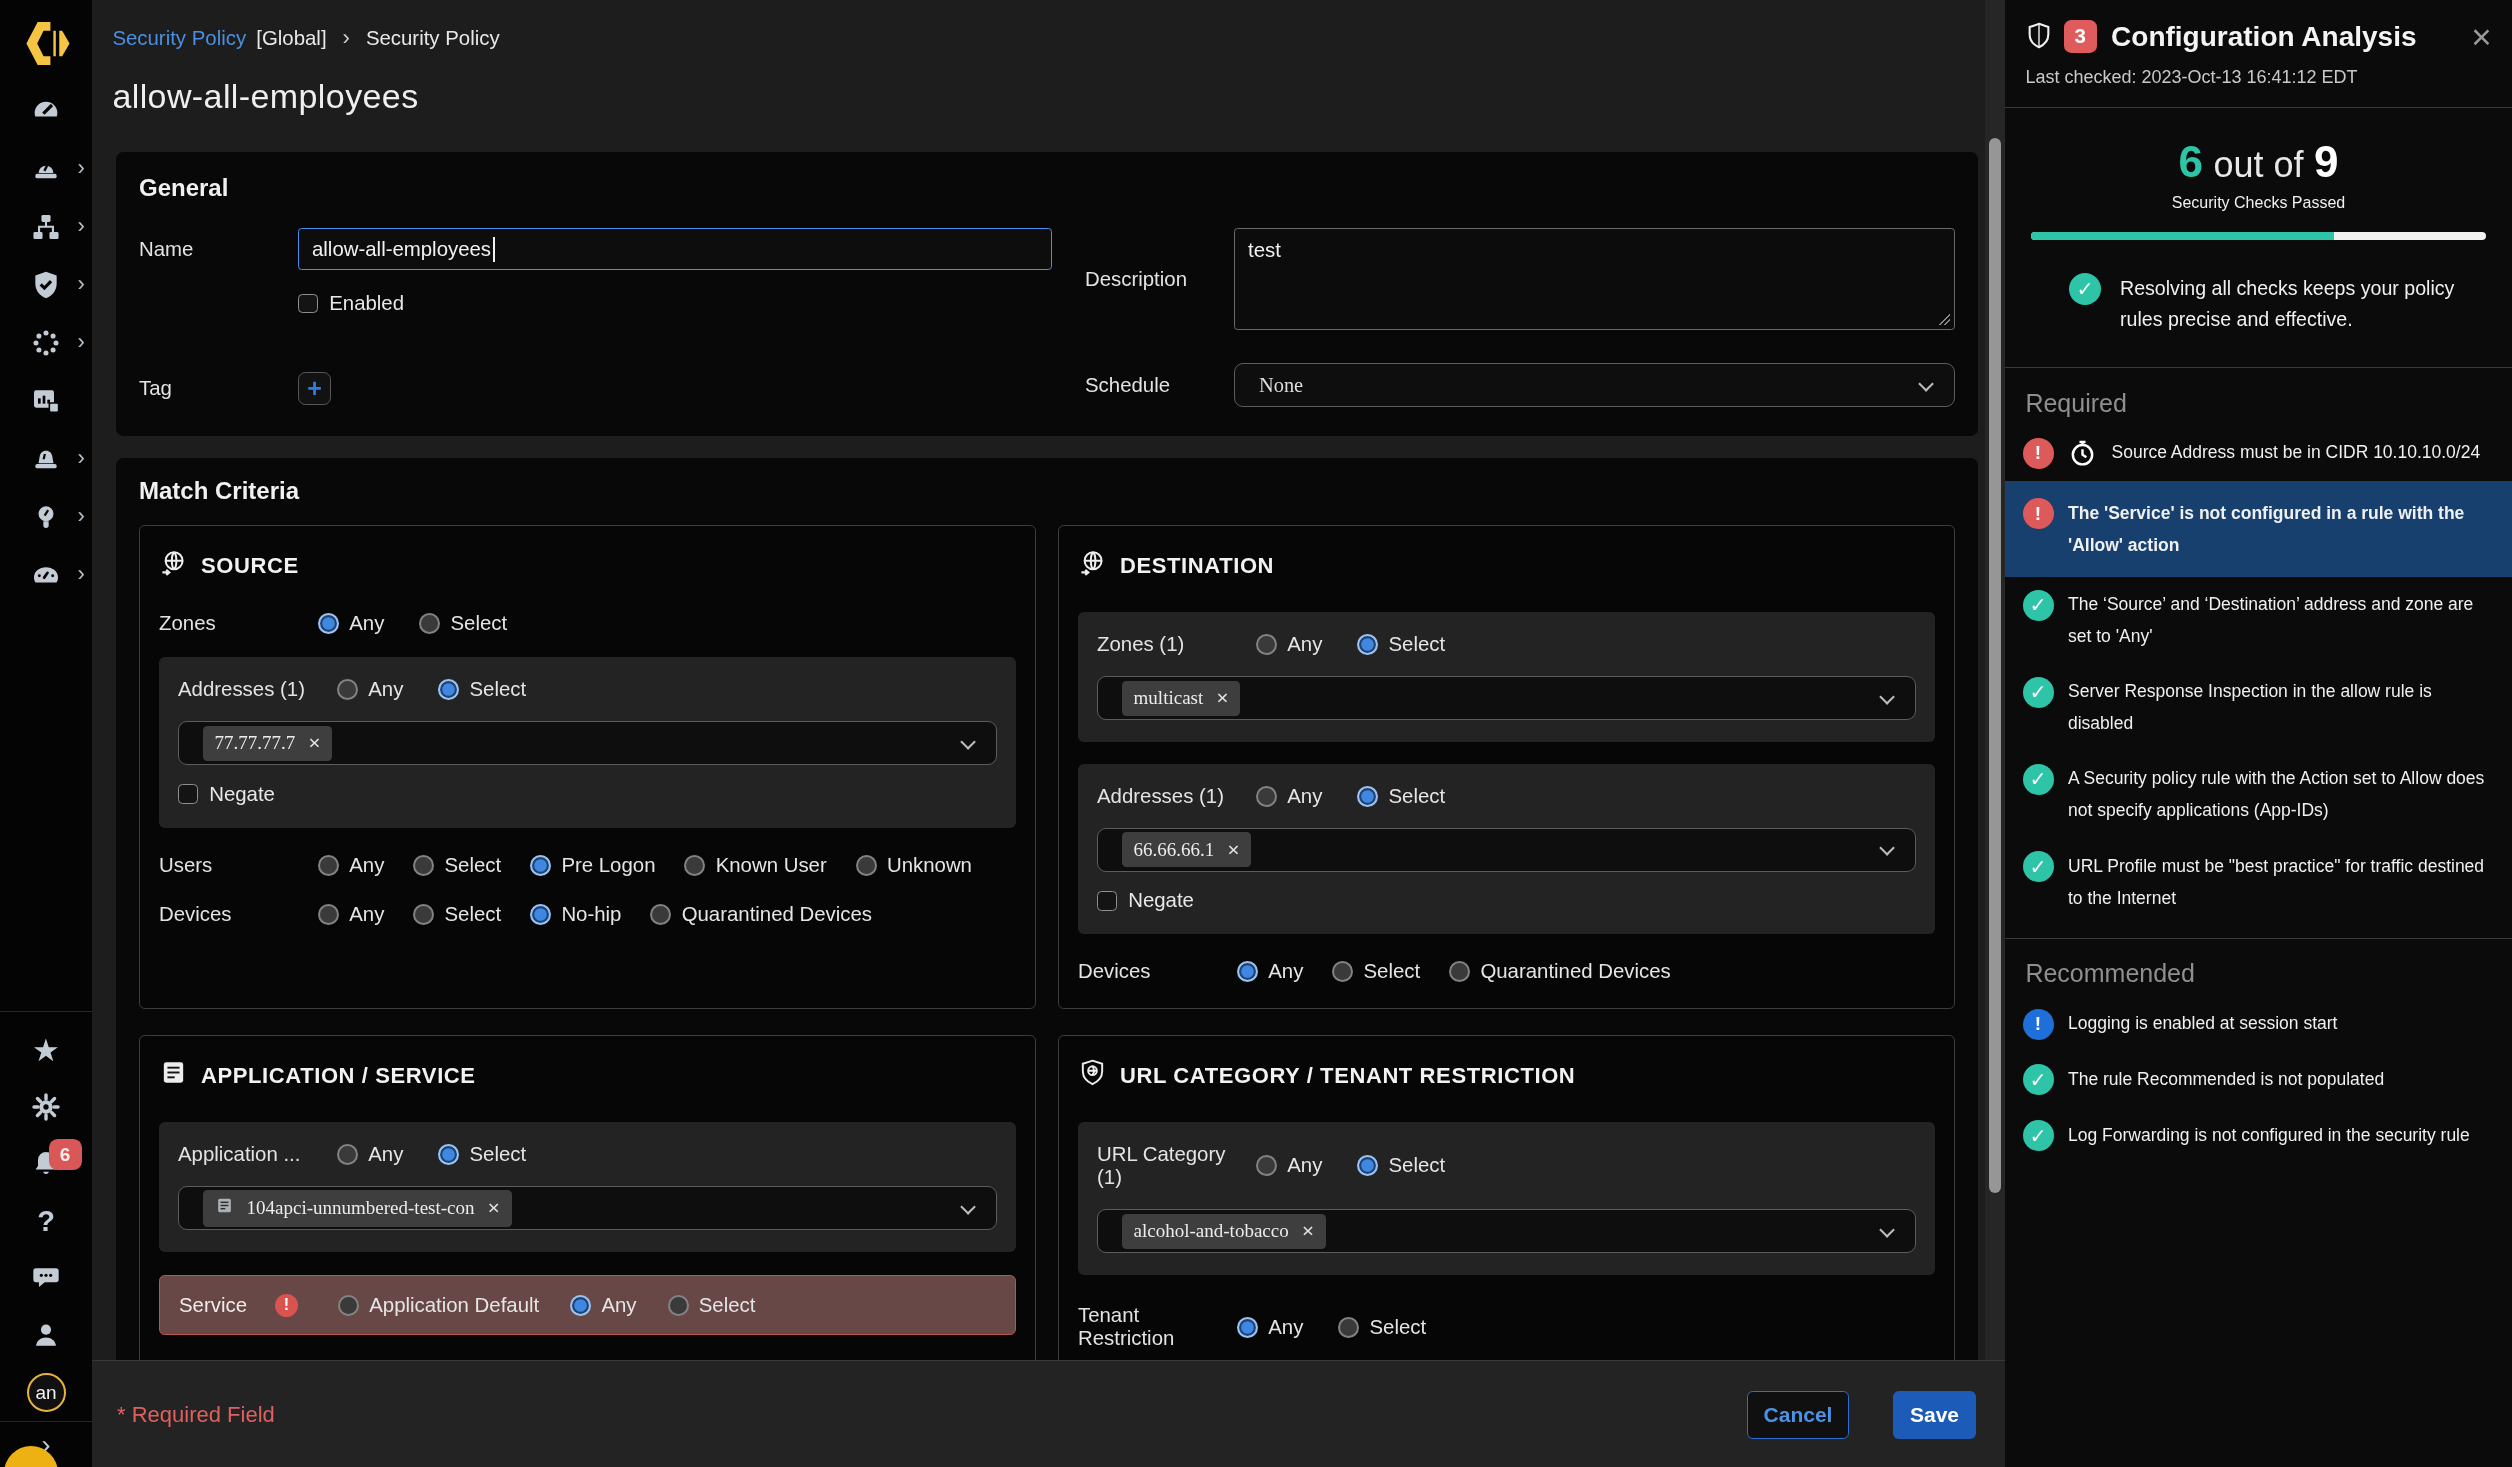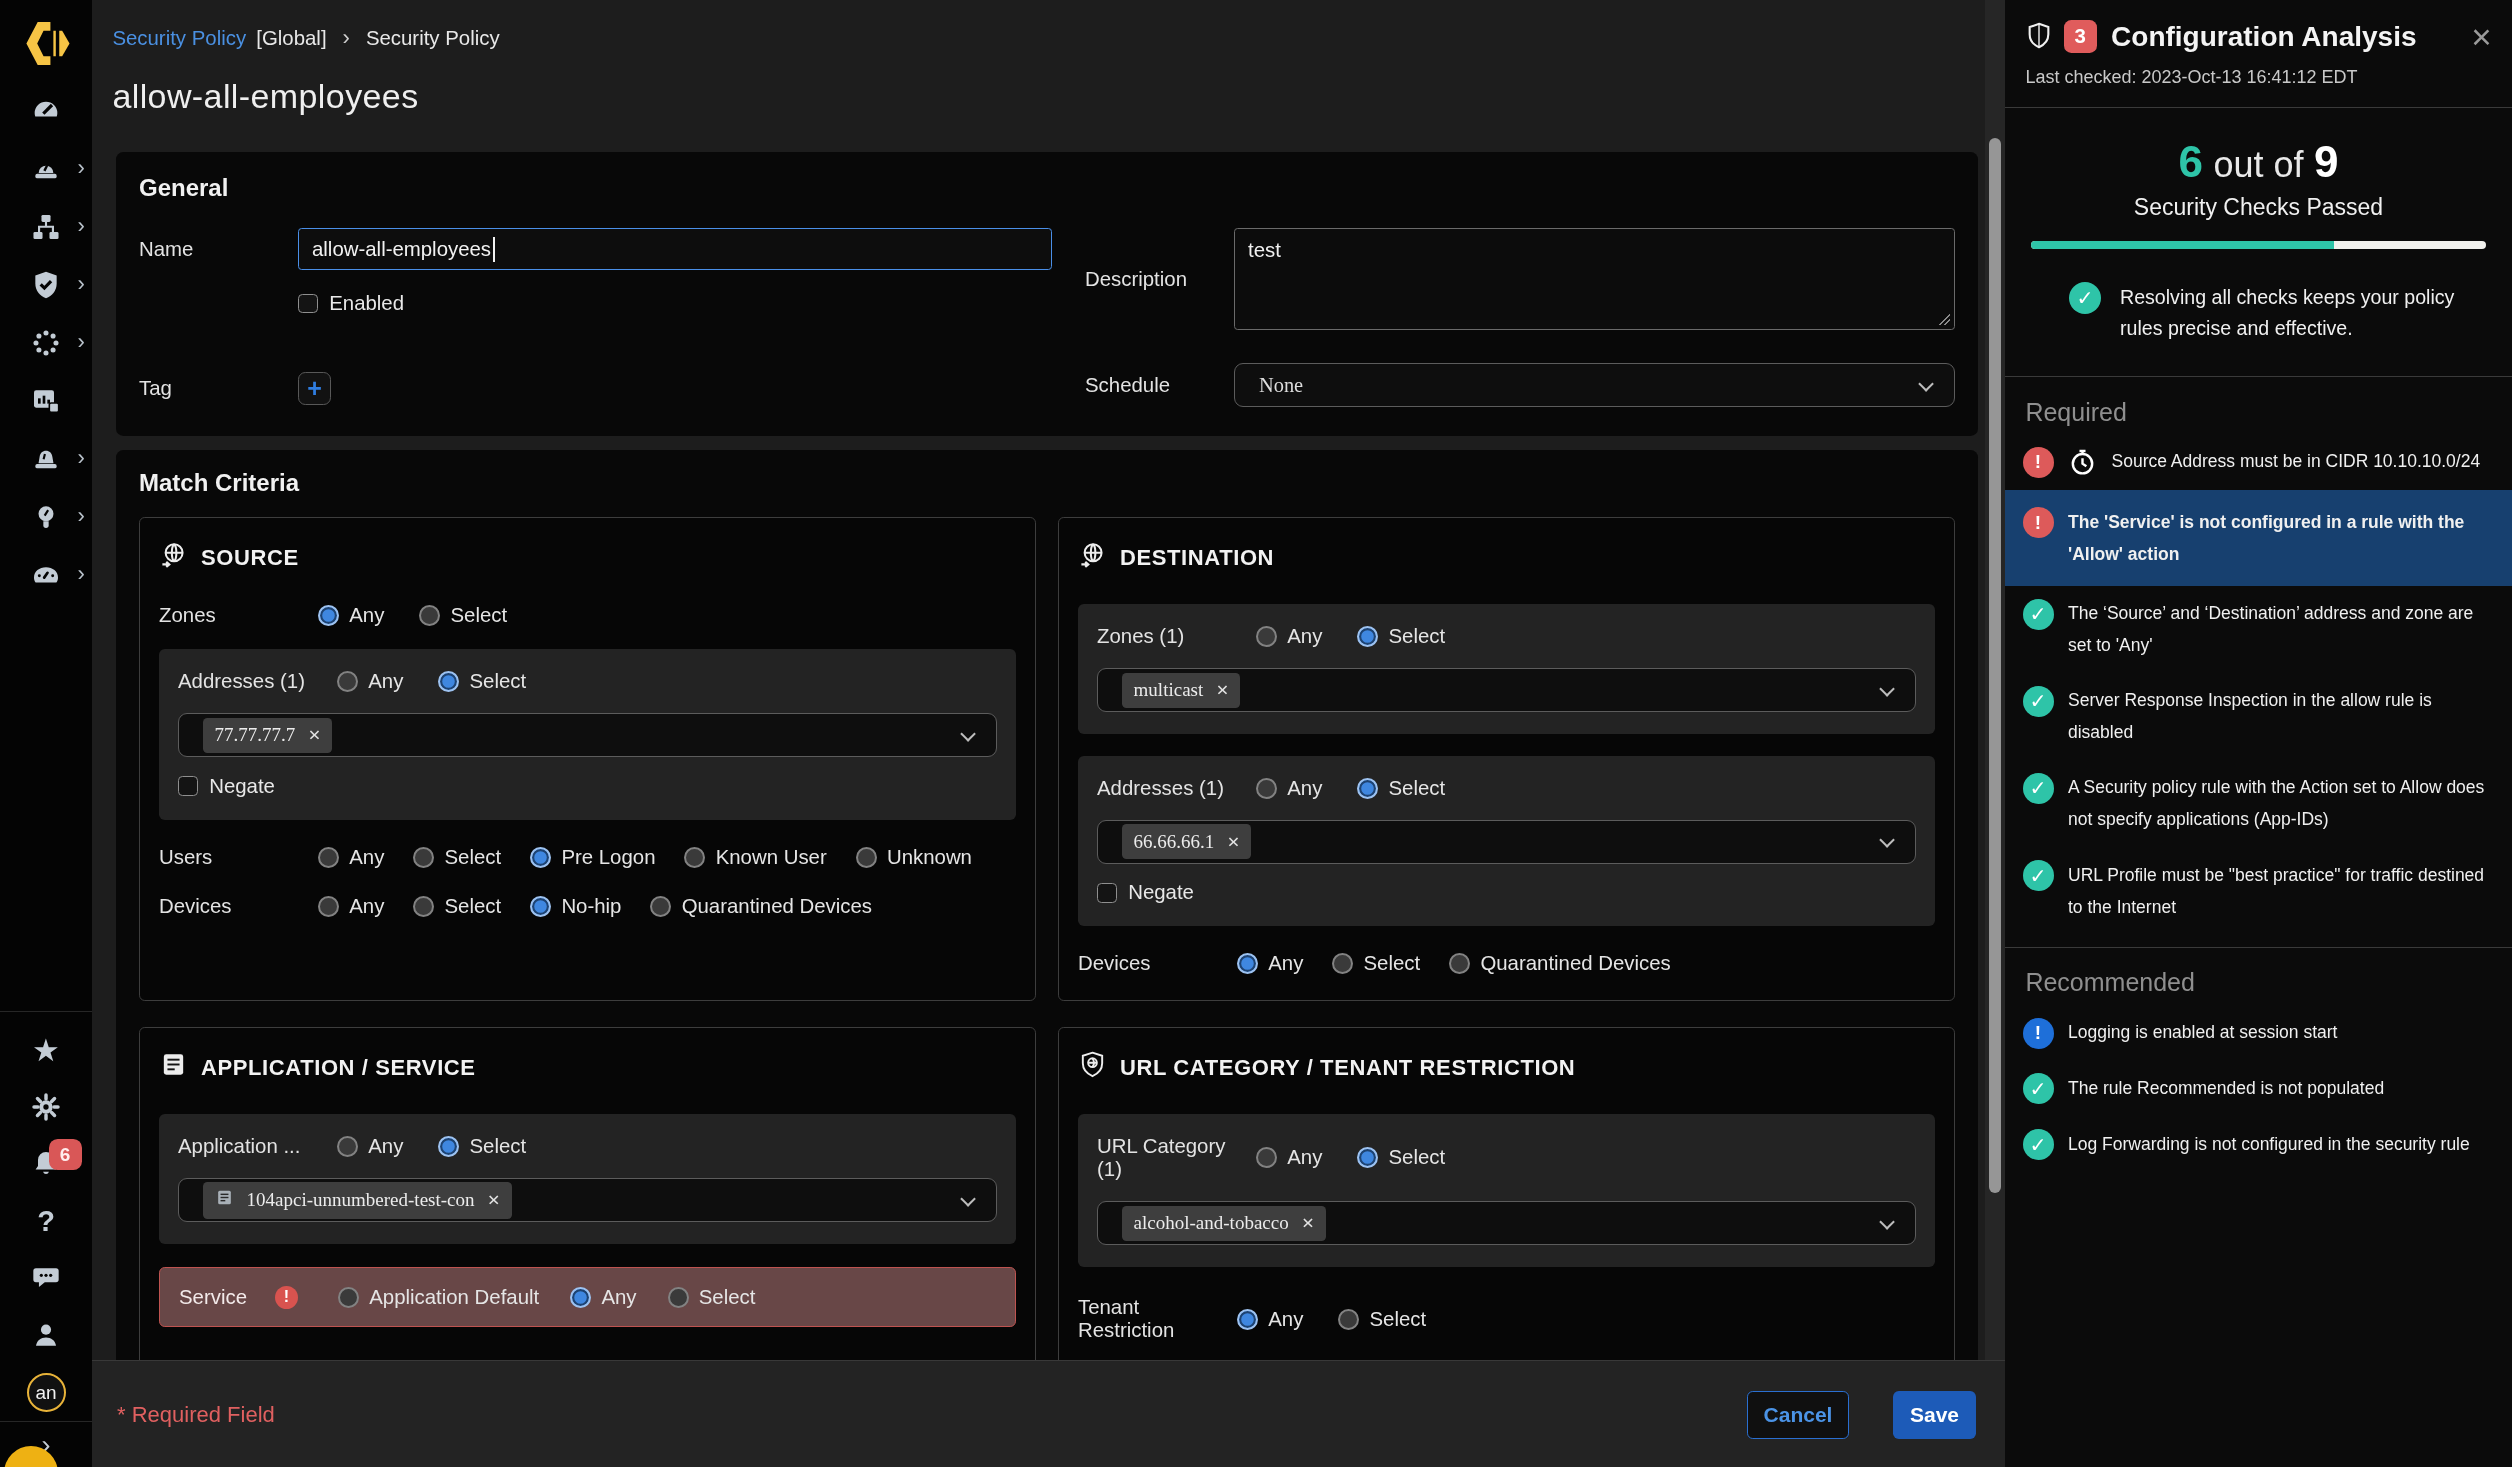--- a/index.html
+++ b/index.html
@@ -30,21 +30,21 @@
   .main { flex:1; background:#1d1d1d; position:relative; }
   .breadcrumb { padding:25px 0 0 20.4px; font-size:20.4px; display:flex; gap:10.2px; align-items:center; }
   .bc-link { color:#4a90e2; }
   .bc-scope { color:#e8e8e8; }
   .bc-sep { color:#cfcfcf; font-size:22px; padding:0 5.8px; }
   .bc-cur { color:#e8e8e8; }
   .page-title { margin:26px 0 0 20.4px; font-size:34px; font-weight:400; color:#efefef; letter-spacing:0.4px; }
 
   .card { width:1862px; margin-left:24px; background:#080808; border-radius:7.3px; }
   .card.general { margin-top:36px; padding:22px 23px 29px; }
-  .card.match { margin-top:14px; padding:19px 23px 25px; }
+  .card.match { margin-top:22px; padding:19px 23px 25px; }
   .card h2 { font-size:24px; font-weight:700; color:#f1f1f1; }
 
   .gform { display:flex; gap:33px; margin-top:26px;justify-content:flex-end; }
   .gleft { width:913px; flex:none; }
   .gright { flex:1; }
   .frow { display:flex; align-items:center; }
   .lbl { width:159px; flex:none; font-size:20.4px; color:#e3e3e3; }
   .lblr { width:149px; flex:none; font-size:20.4px; color:#e3e3e3; }
   .name-input { flex:1; height:42px; background:#0d0d0d; border:1.5px solid #4a8fe8; border-radius:3.6px;
     display:flex; align-items:center; padding:0 13px; font-size:20.4px; color:#f2f2f2; }
@@ -109,21 +109,21 @@
   .rp-badge { width:33px; height:33px; border-radius:7.3px; background:#e05c5c; color:#fff; font-size:20.4px; font-weight:700;
     display:flex; align-items:center; justify-content:center; margin-left:10.2px; flex:none; }
   .rp-title { font-size:28px; font-weight:600; color:#f4f4f4; margin-left:14.5px; }
   .rp-close { margin-left:auto; font-size:35px; color:#9a9a9a; line-height:1; }
   .rp-checked { padding:4.4px 20.4px 19px; font-size:18px; color:#c9c9c9; }
   .divider { height:0.7px; background:#3a3a3a; }
   .score { text-align:center; margin-top:29px; }
   .score .n1 { font-size:44px; font-weight:600; color:#2ec4a8; }
   .score .of { font-size:36px; font-weight:300; color:#e9e9e9; padding:0 7.3px; }
   .score .n2 { font-size:44px; font-weight:700; color:#fff; }
-  .score-sub { text-align:center; font-size:23px; color:#f0f0f0; margin-top:7.3px; }
+  .score-sub { text-align:center; font-size:16px; color:#f0f0f0; margin-top:7.3px; }
   .progress { margin:20.4px 26px 0; height:8px; border-radius:4.4px; overflow:hidden; background:#f2f2ee; display:flex; }
   .progress .fill { background:#2ec4a8; height:100%; }
   .rp-note { display:flex; gap:19px; padding:33px 29px 32px 64px; align-items:flex-start; }
   .rp-note .txt { font-size:19.6px; line-height:31px; color:#f0f0f0; max-width:364px; }
   .cic { width:32px; height:32px; border-radius:50%; flex:none; display:flex; align-items:center; justify-content:center;
     color:#fff; font-weight:700; margin-top:0px; }
   .cic.ok { background:#2ec4a8; font-size:20.4px; }
   .cic.err { background:#dd5a5a; font-size:19px; }
   .cic.inf { background:#1e6fd9; font-size:19px; }
   .rp-sec-head { padding:20.4px 20.4px 7.3px; font-size:25px; color:#8f8f8f; }

